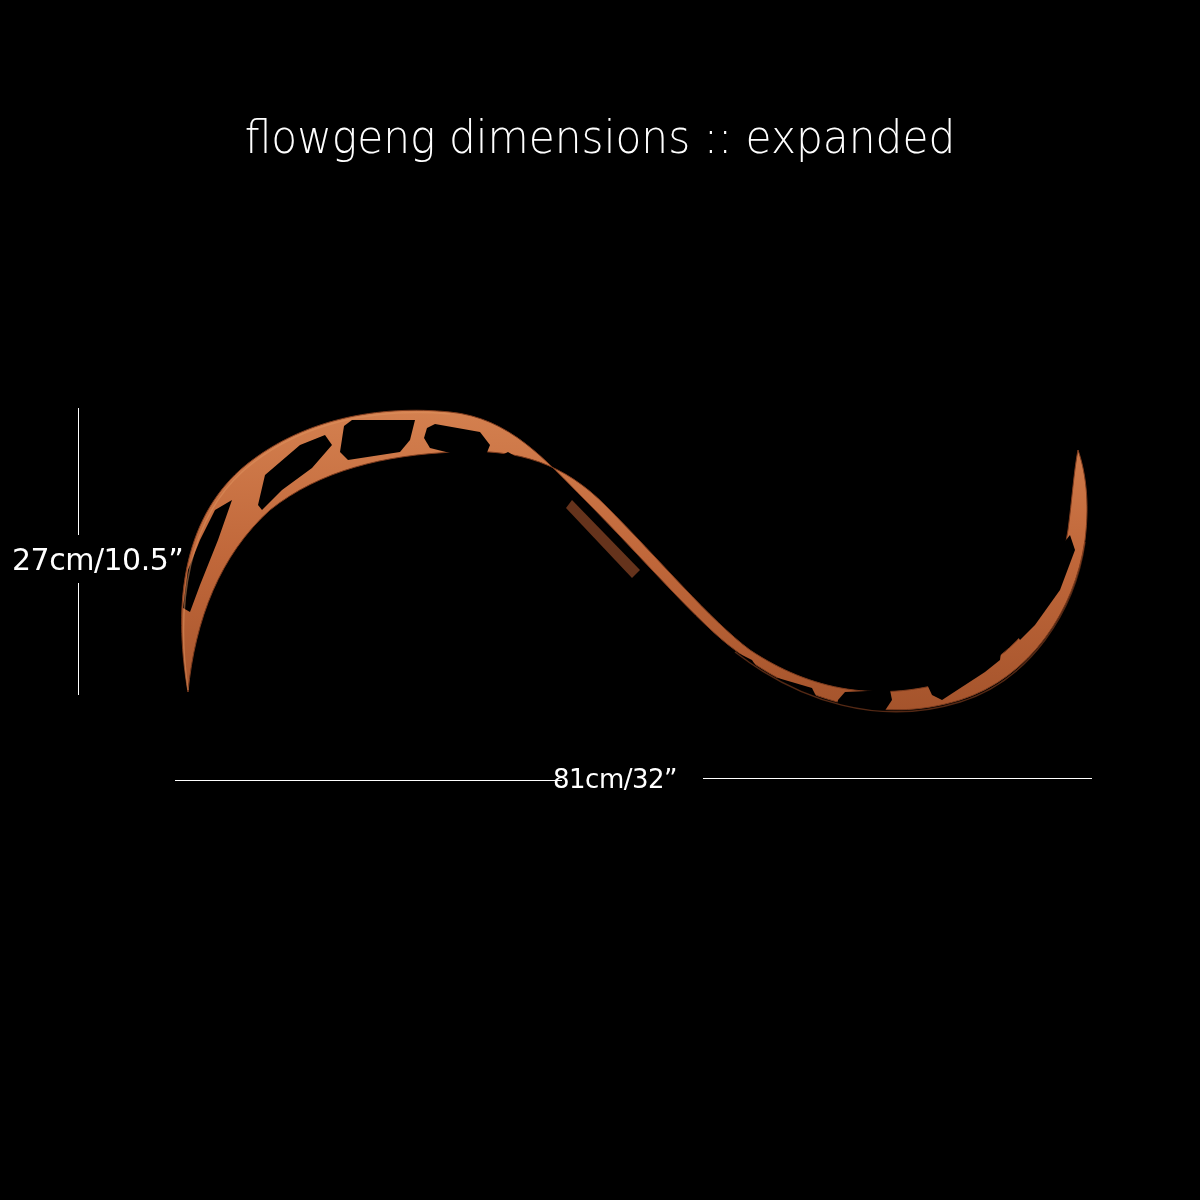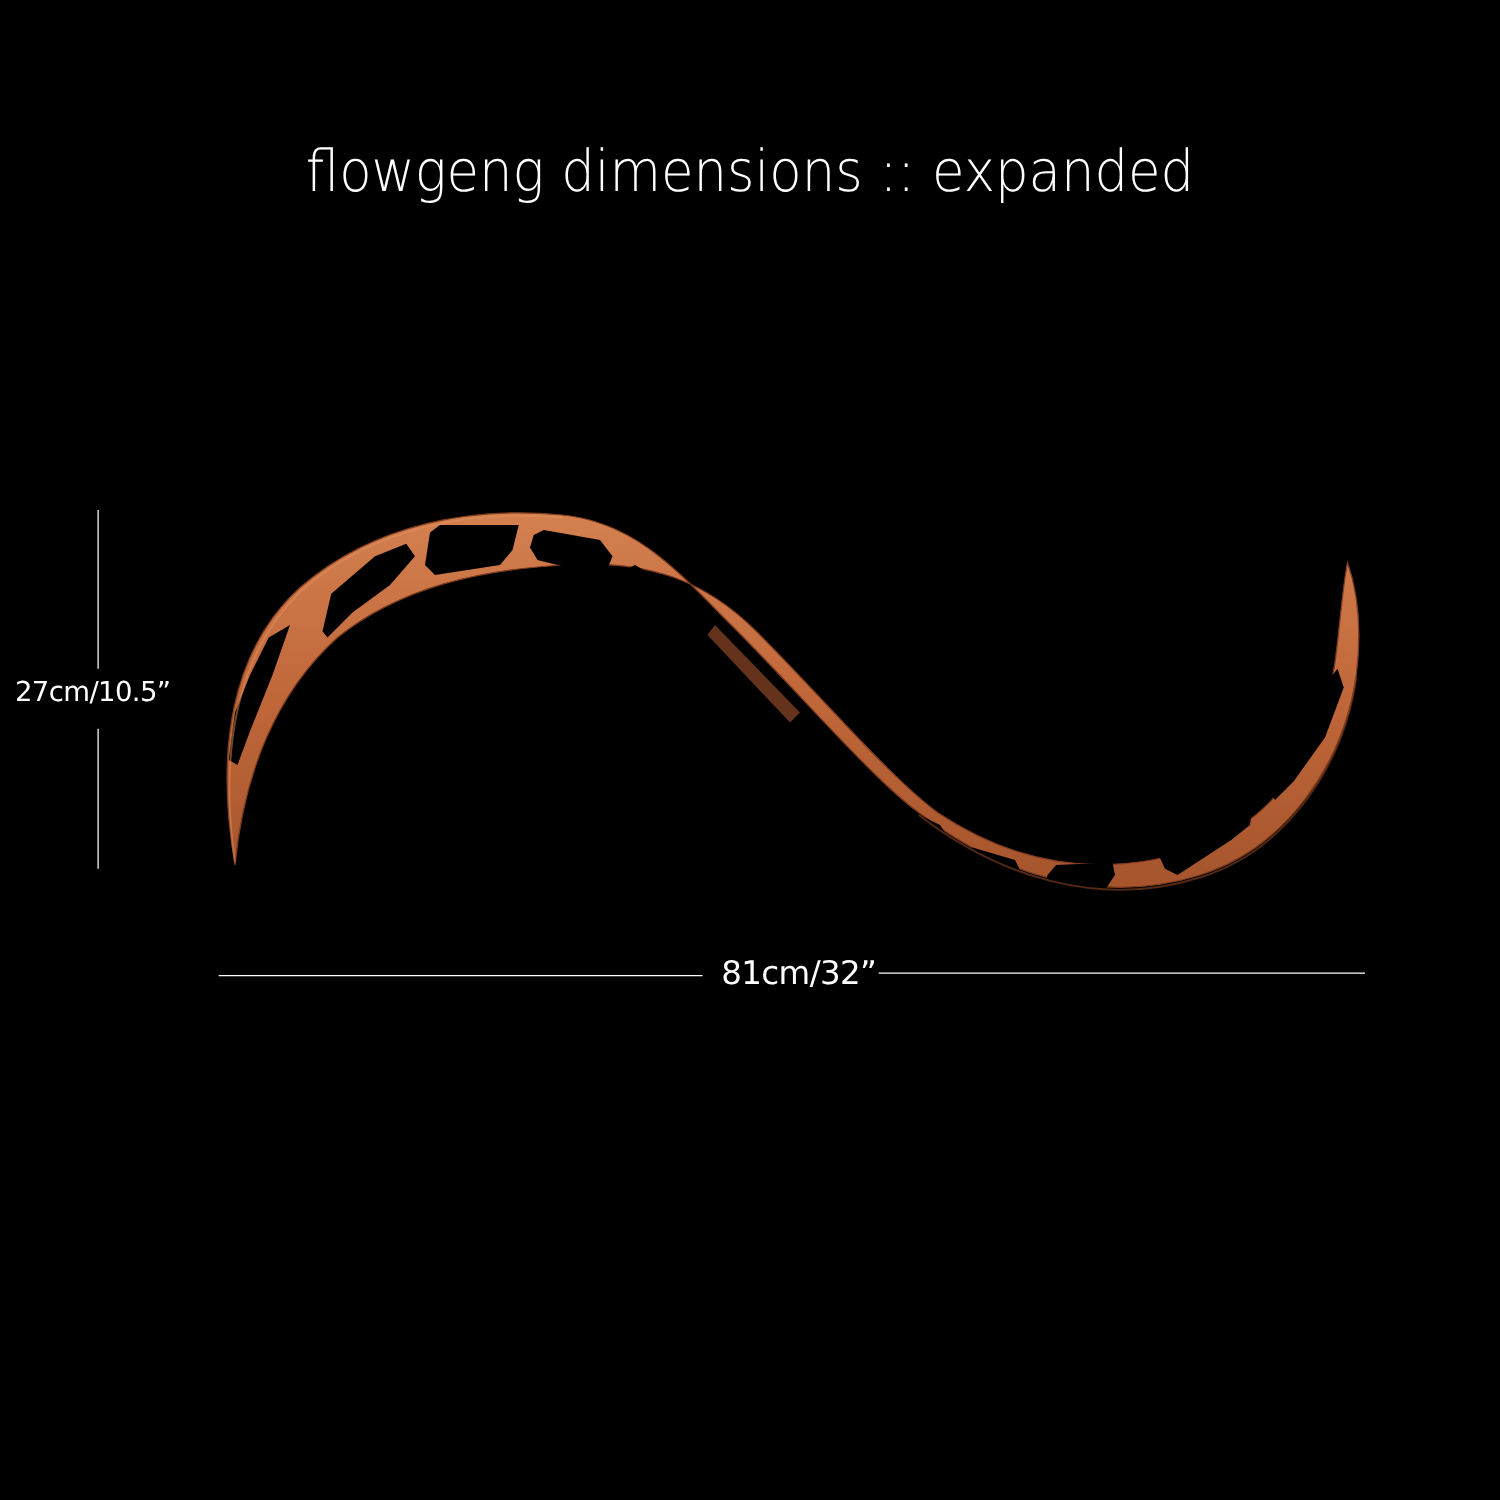--- a/index.html
+++ b/index.html
@@ -35,35 +35,35 @@
       left: 78px;
       width: 1px;
       background: #ffffff;
     }
     .vline.top { top: 408px; height: 127px; }
     .vline.bottom { top: 583px; height: 112px; }
     .height-label {
       position: absolute;
       left: 12px;
       top: 542px;
-      font-size: 22px;
+      font-size: 30px;
       color: #ffffff;
       white-space: nowrap;
       letter-spacing: -0.5px;
     }
     .hline {
       position: absolute;
       height: 1px;
       background: #ffffff;
     }
     .hline.left { left: 175px; width: 387px; top: 780px; }
     .hline.right { left: 703px; width: 389px; top: 778px; }
     .width-label {
       position: absolute;
-      left: 577px;
+      left: 553px;
       top: 764px;
       font-size: 26px;
       color: #ffffff;
       white-space: nowrap;
       letter-spacing: -0.5px;
     }
     .product {
       position: absolute;
       left: 0;
       top: 0;

